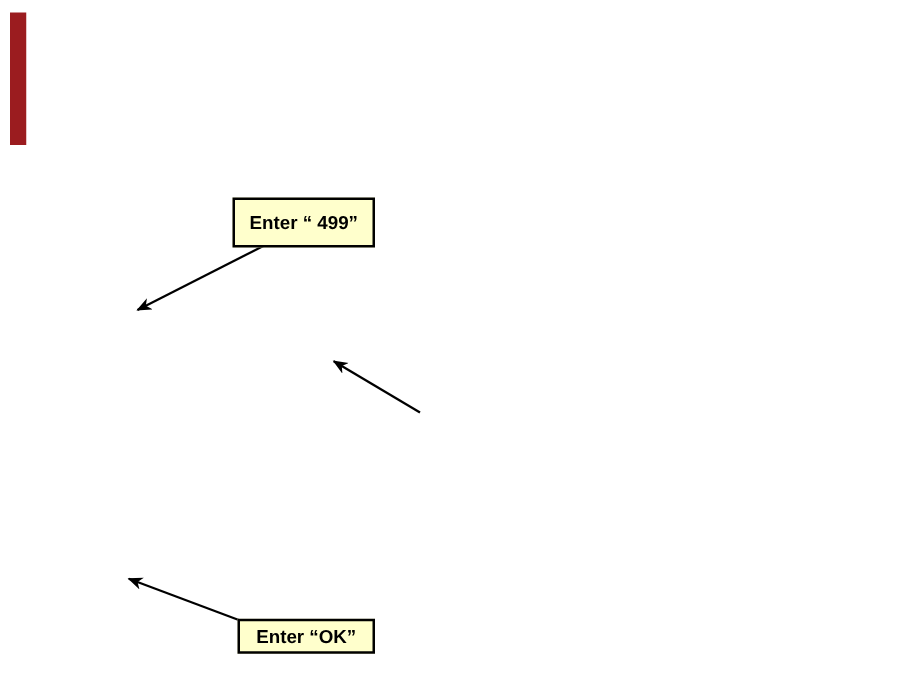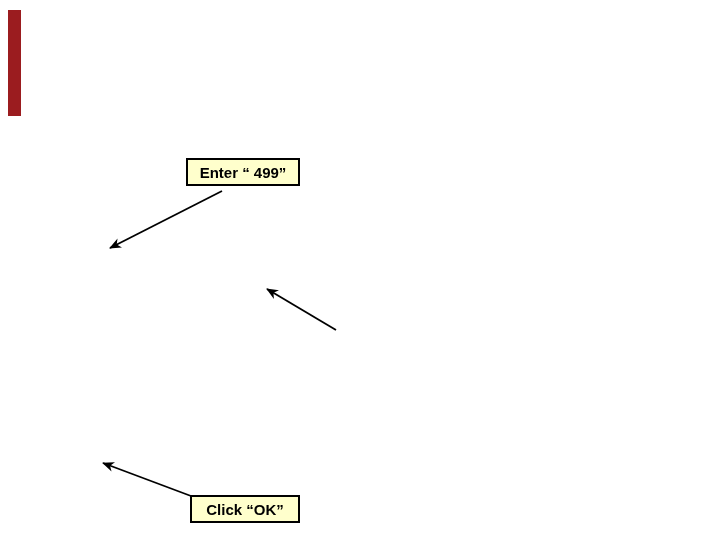--- a/index.html
+++ b/index.html
@@ -47,21 +47,21 @@
     align-items: center;
     justify-content: center;
     background: var(--callout-bg, #FFFFCC);
     border: 2px solid var(--callout-border, #000000);
     color: var(--callout-text, #000000);
     font-weight: bold;
     font-size: 15px;
     line-height: 1;
     white-space: nowrap;
   }
-  .callout-499  { left: 186px; top: 158px; width: 114px; height: 28px; }
+  .callout-499  { left: 186px; top: 158px; width: 114px; height: 40px; }
   .callout-fy   { left: 208px; top: 332px; width: 480px; height: 31px; }
   .callout-ok   { left: 190px; top: 495px; width: 110px; height: 28px; }
 </style>
 </head>
 <body>
 
 <div class="slide">
 
   <div class="accent-bar"></div>
 
@@ -75,16 +75,16 @@
     <line x1="336" y1="330" x2="267" y2="289" marker-end="url(#ah)"></line>
     <line x1="191" y1="496" x2="103" y2="463" marker-end="url(#ah)"></line>
   </svg>
 
   <div class="callout callout-499">
     <span>Enter “ 499”</span>
   </div>
 
 
   <div class="callout callout-ok">
-    <span>Click “OK”</span>
+    <span>Enter “OK”</span>
   </div>
 
 </div>
 
 </body></html>

